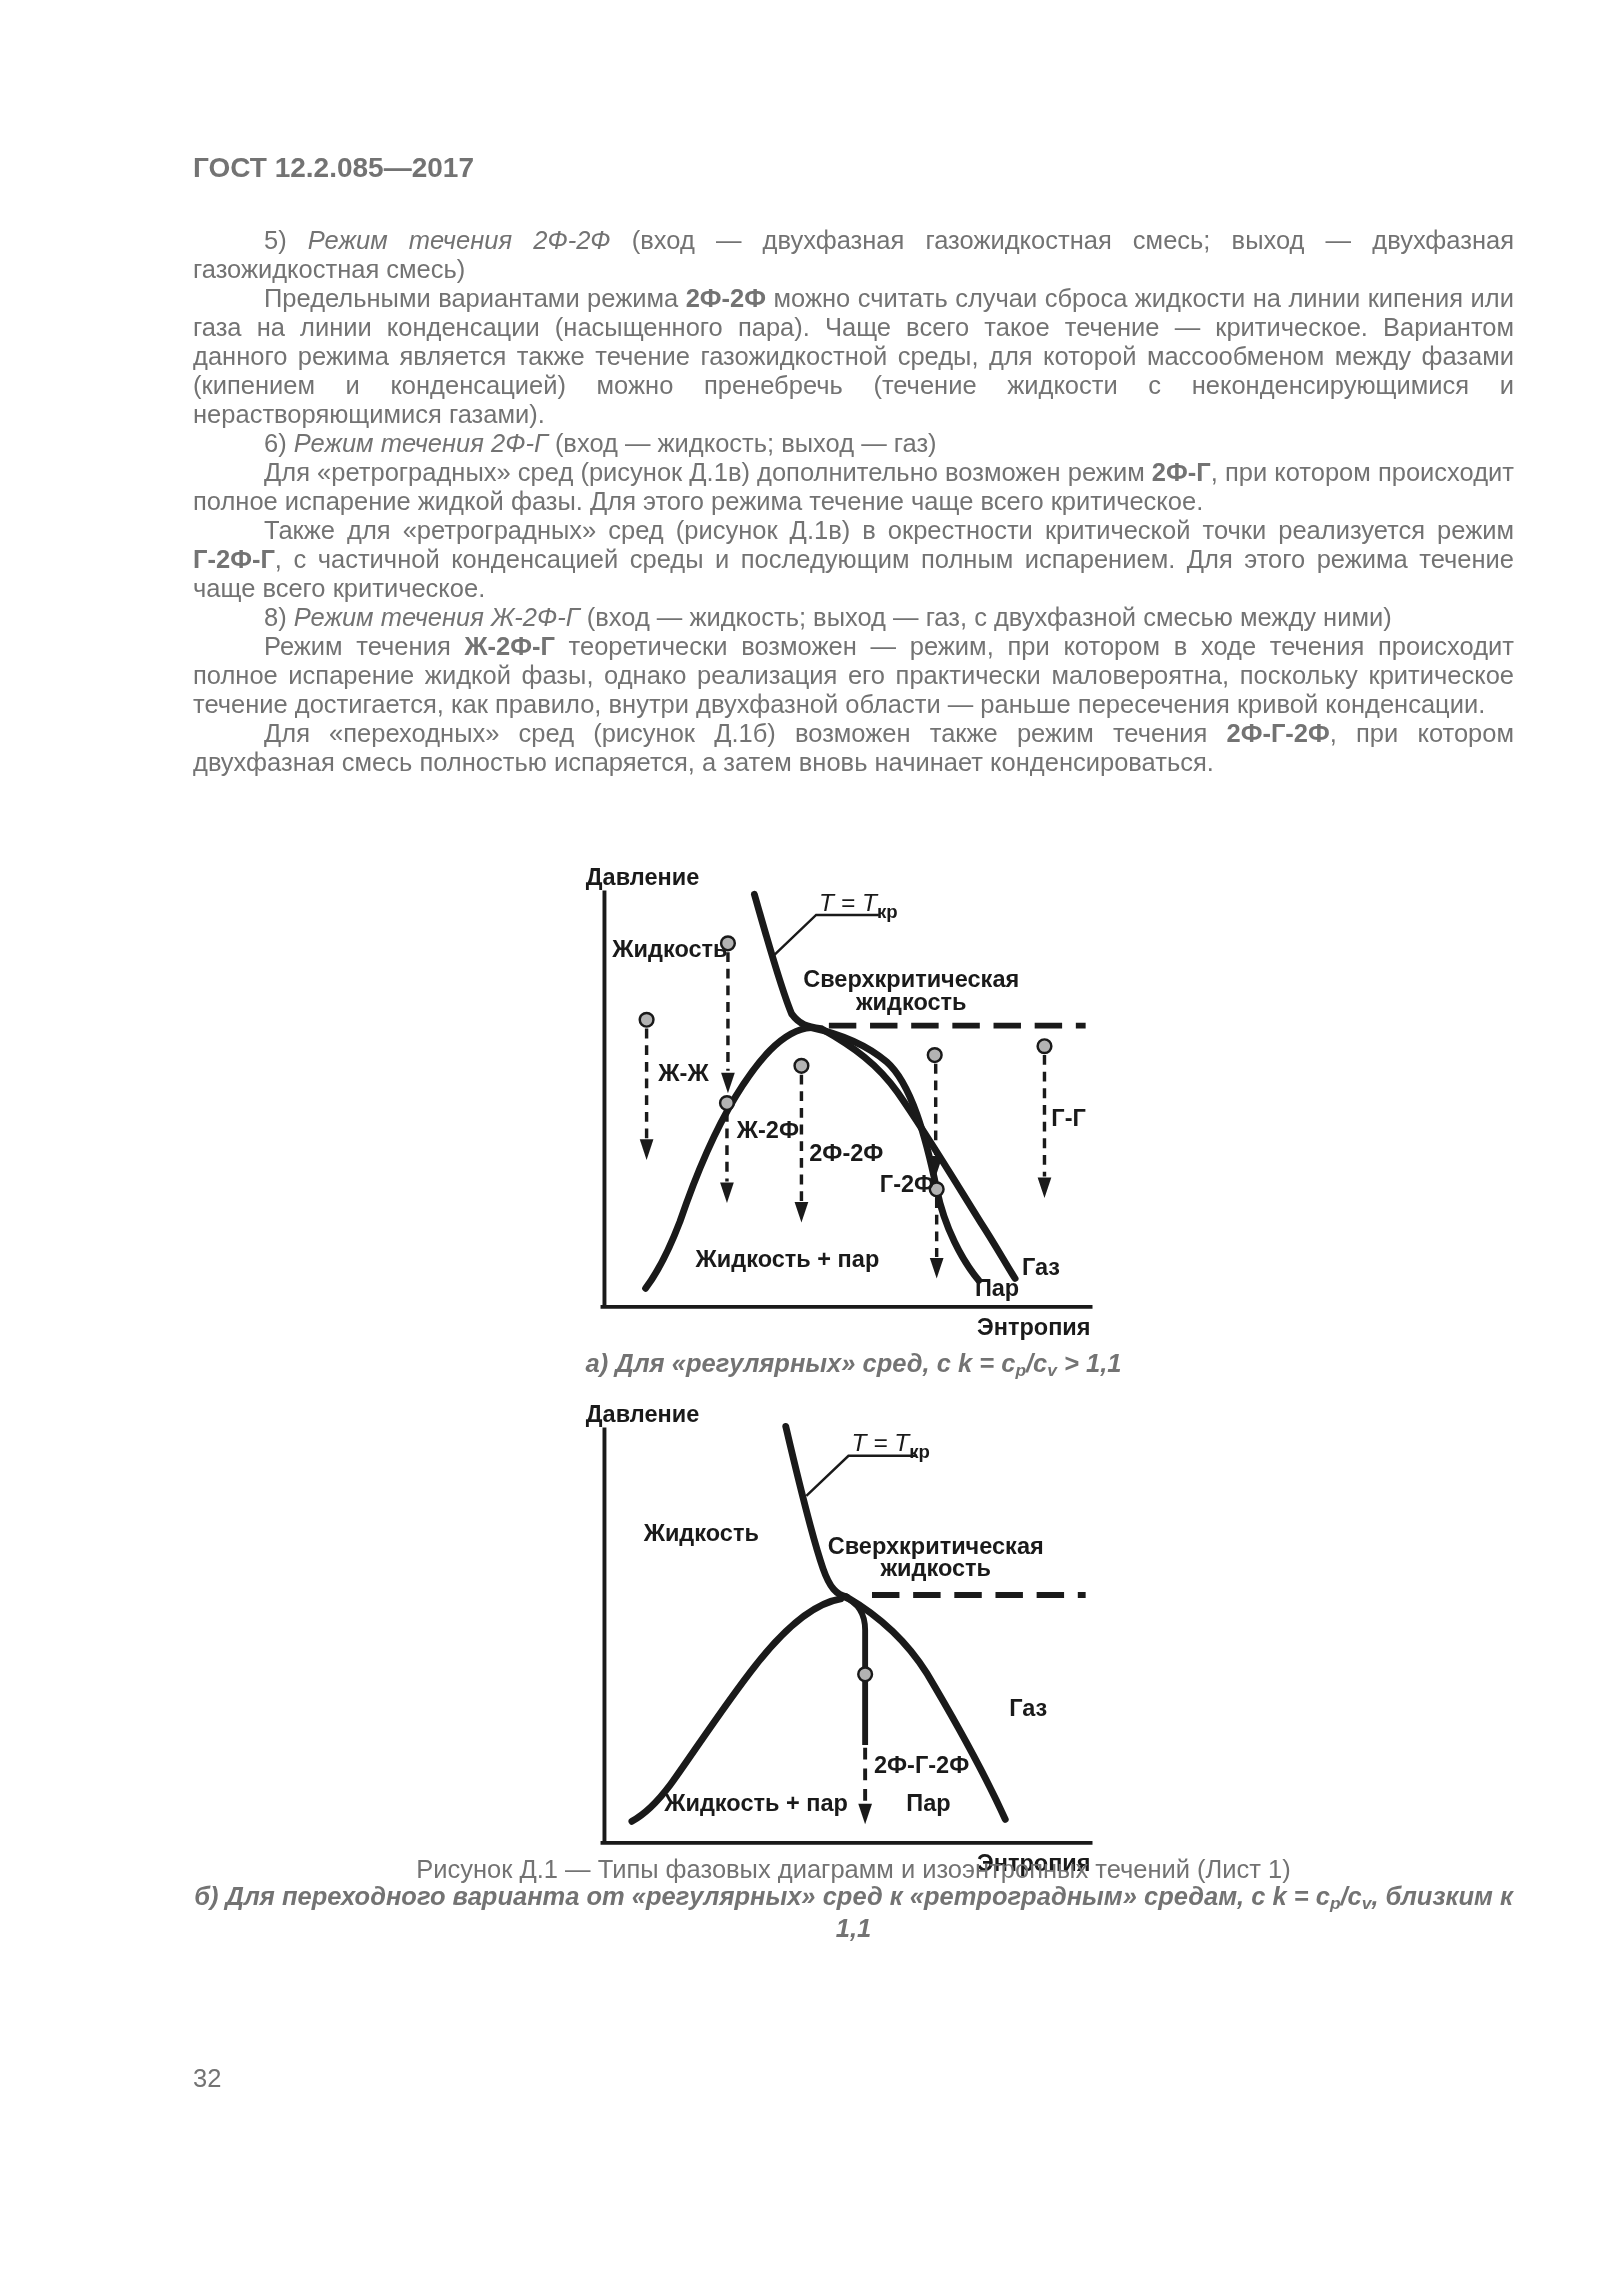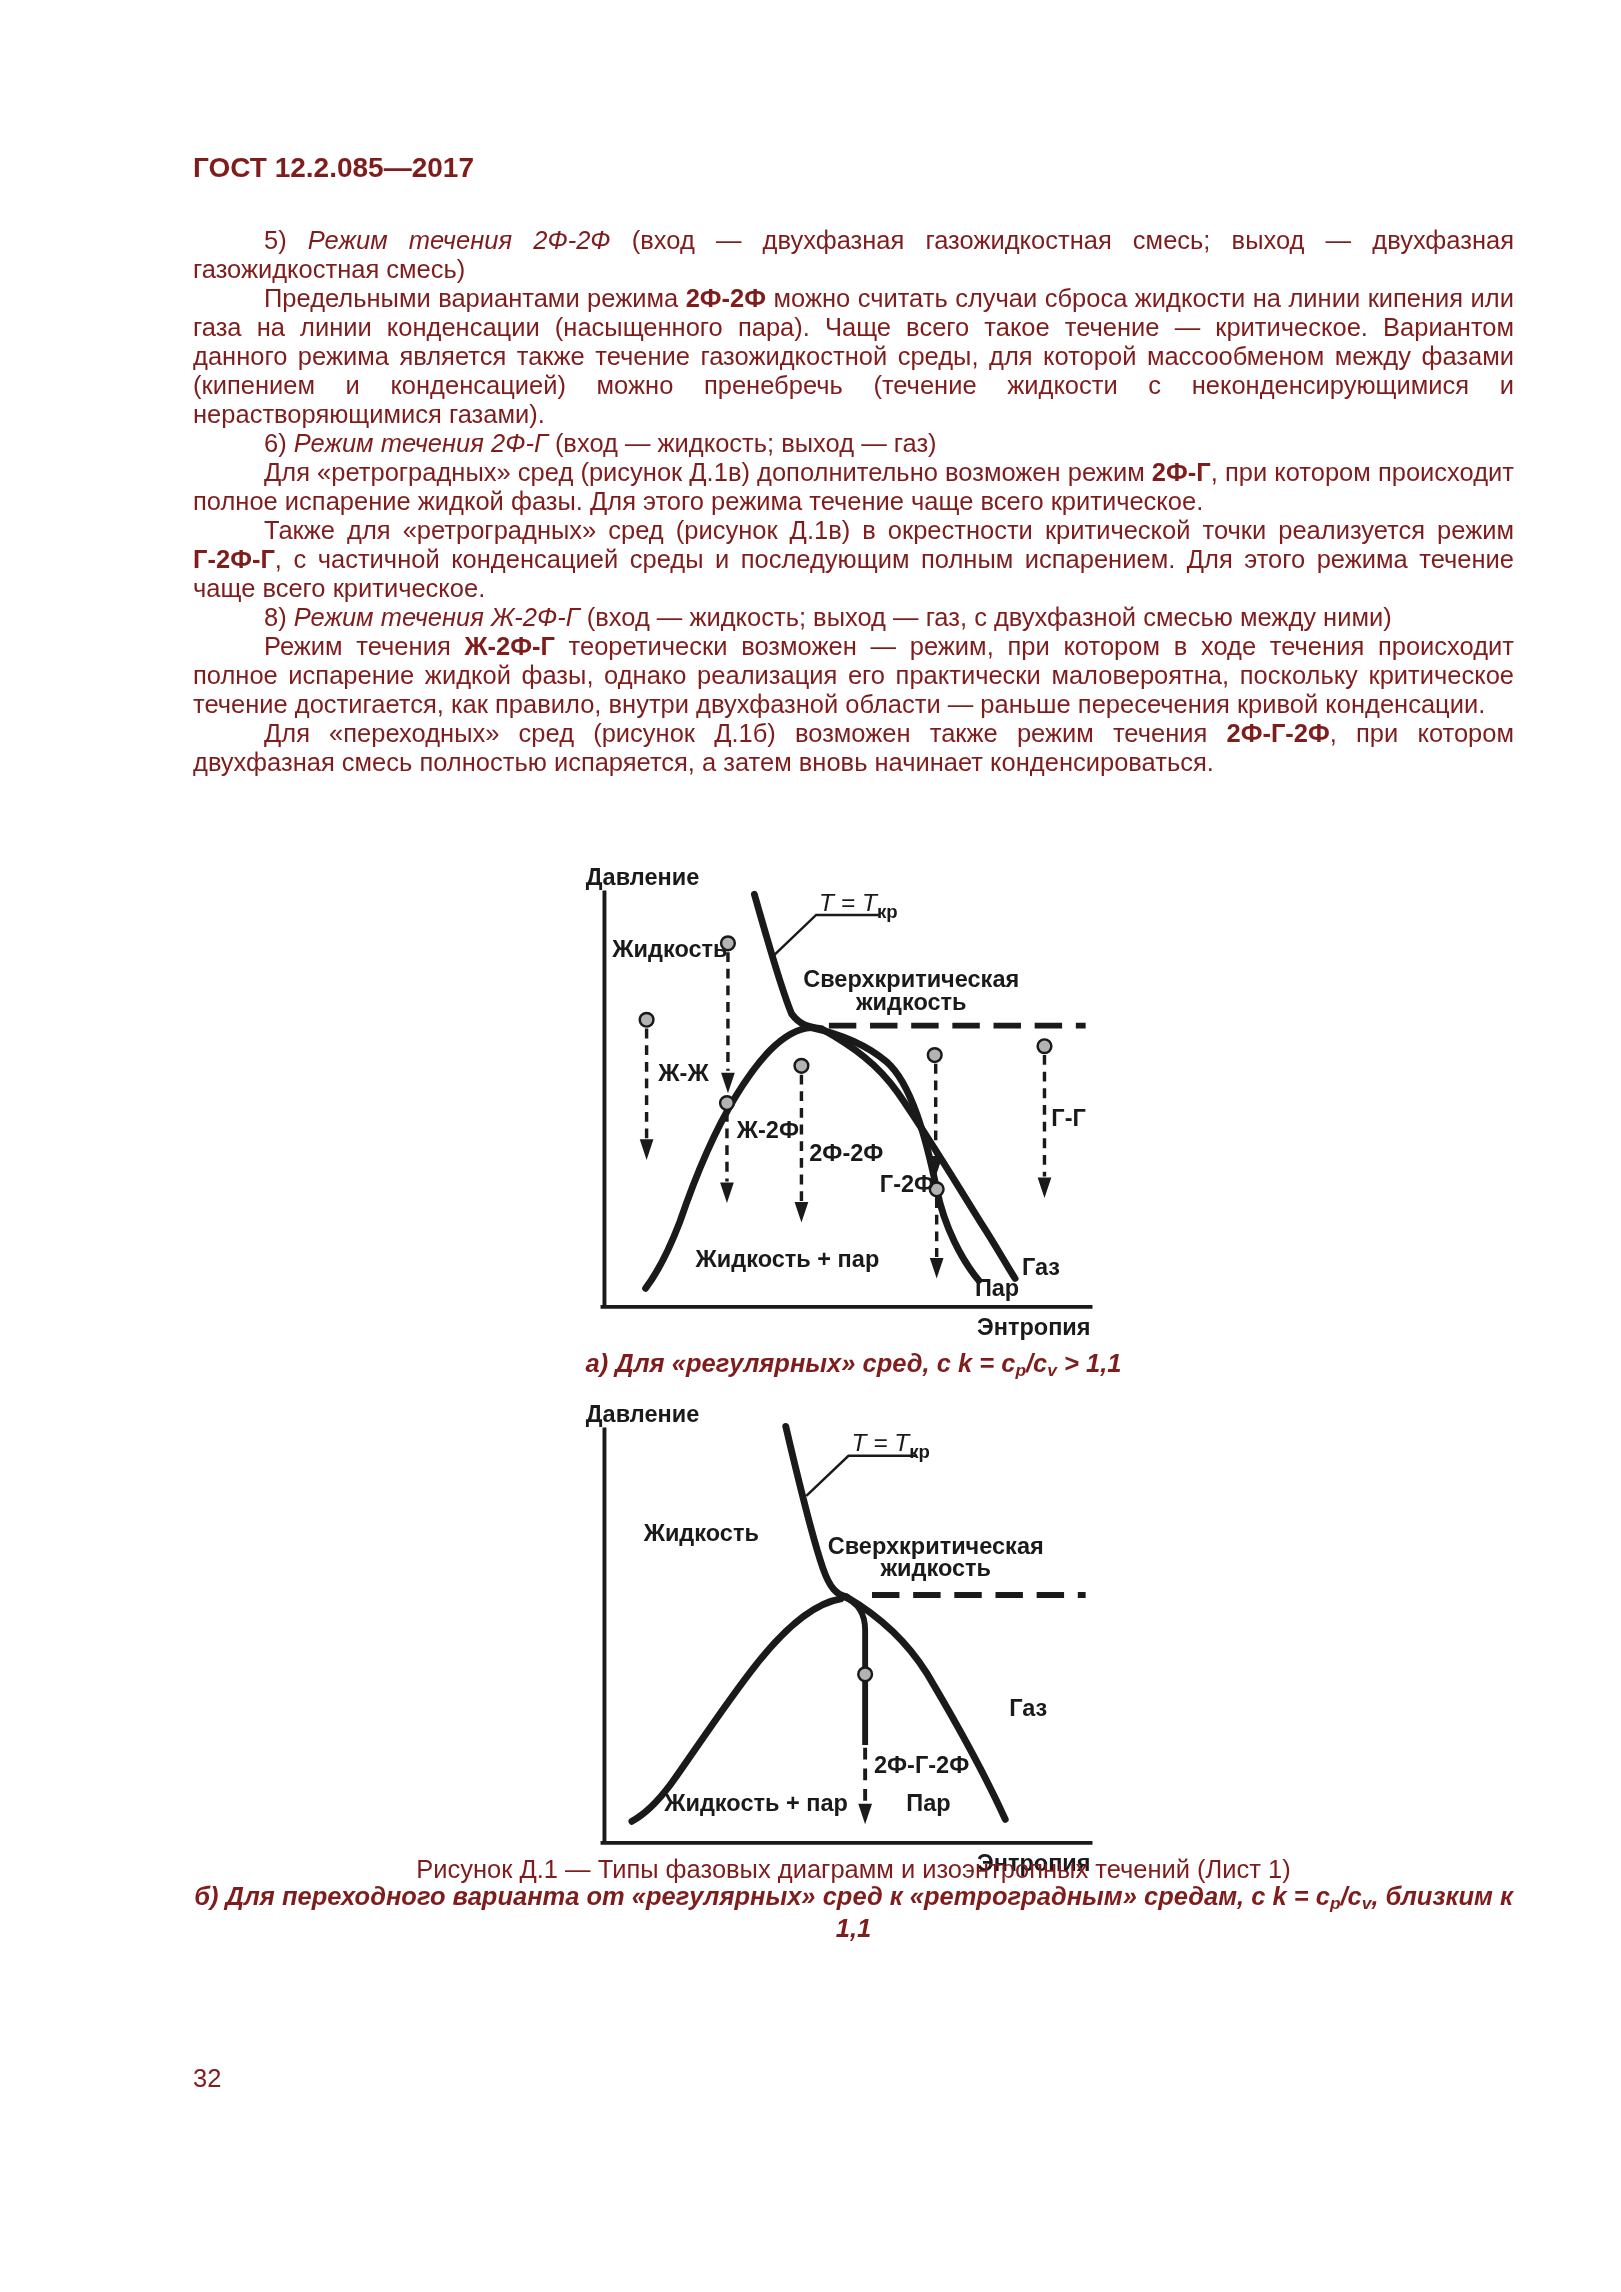--- a/index.html
+++ b/index.html
@@ -1,17 +1,17 @@
 <!DOCTYPE html>
 <html><head>
 <meta charset="utf-8">
 <style>
   html,body{margin:0;padding:0;background:#ffffff;}
   .page{position:relative;width:1621px;height:2293px;background:#ffffff;overflow:hidden;
-        font-family:"Liberation Sans",sans-serif;color:#7f1d1d;}
+        font-family:"Liberation Sans",sans-serif;color:#737373;}
   .doc-header{position:absolute;left:193px;top:152px;font-size:28px;font-weight:bold;}
   .body-text{position:absolute;left:193px;top:226px;width:1321px;
              font-size:25.5px;line-height:29px;text-align:justify;}
   .body-text p.para{margin:0;text-indent:71px;}
   .b{font-weight:bold;}
   .i{font-style:italic;}
   .sub-run{font-size:0.68em;vertical-align:-0.22em;}
   .cap{position:absolute;left:193px;width:1321px;margin:0;text-align:center;
        font-size:25.5px;font-weight:bold;font-style:italic;}
   #caption-a{top:1349px;}

